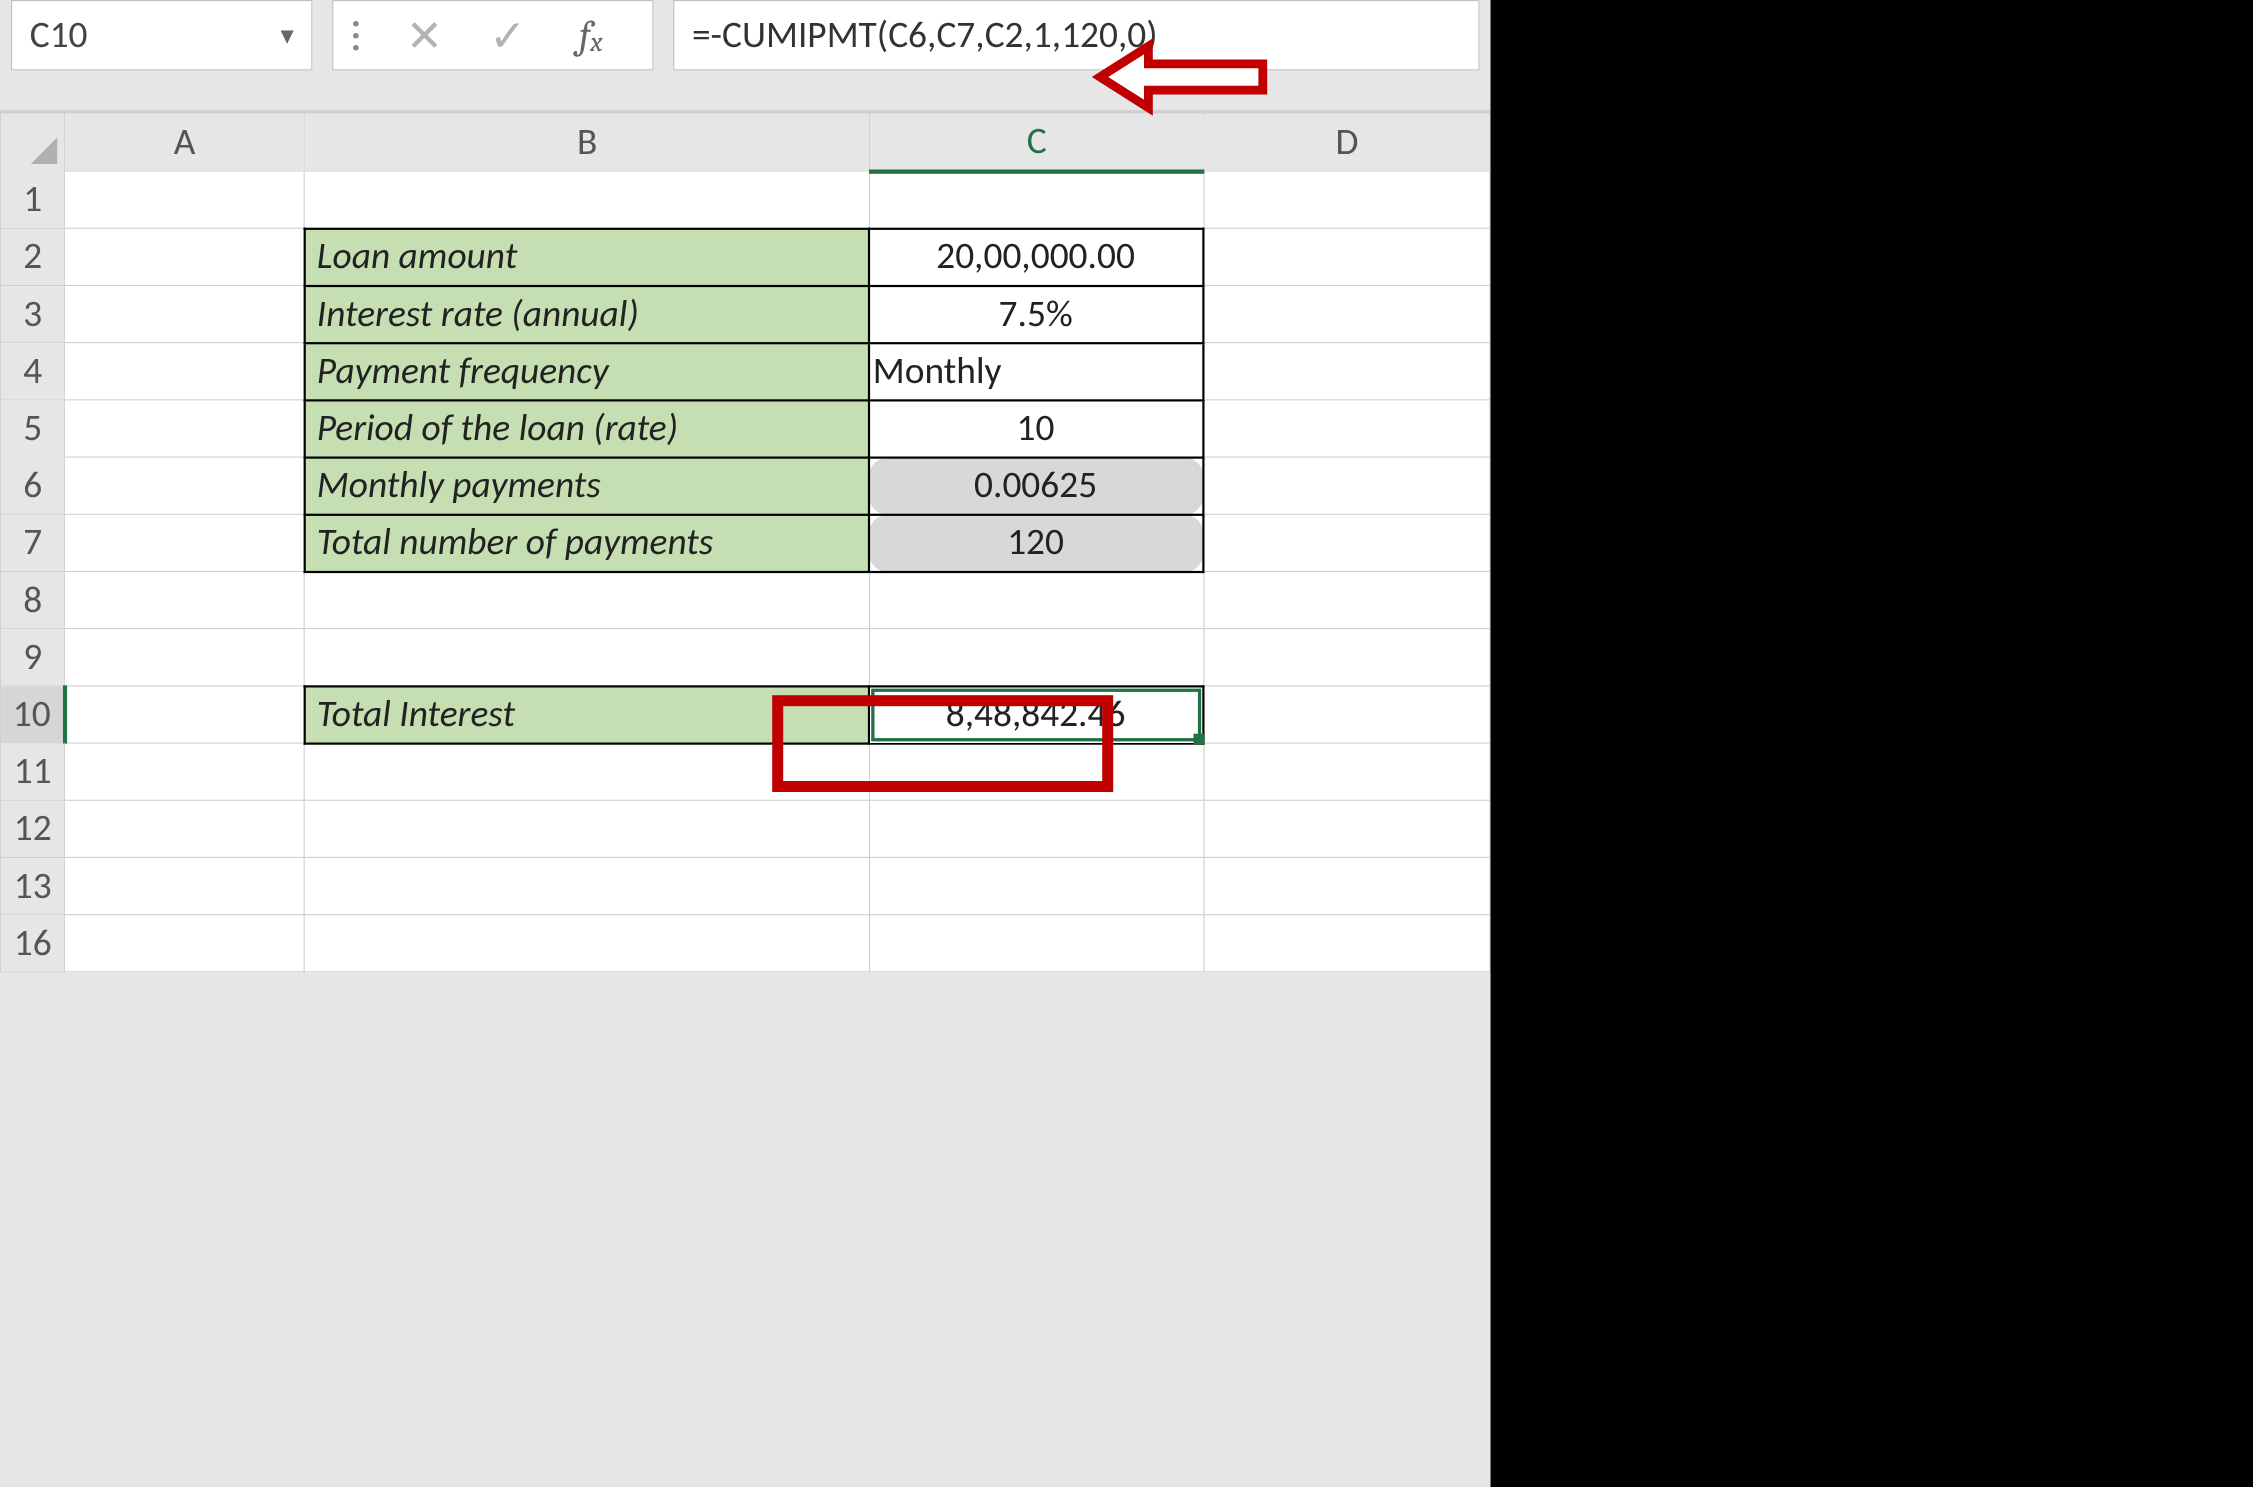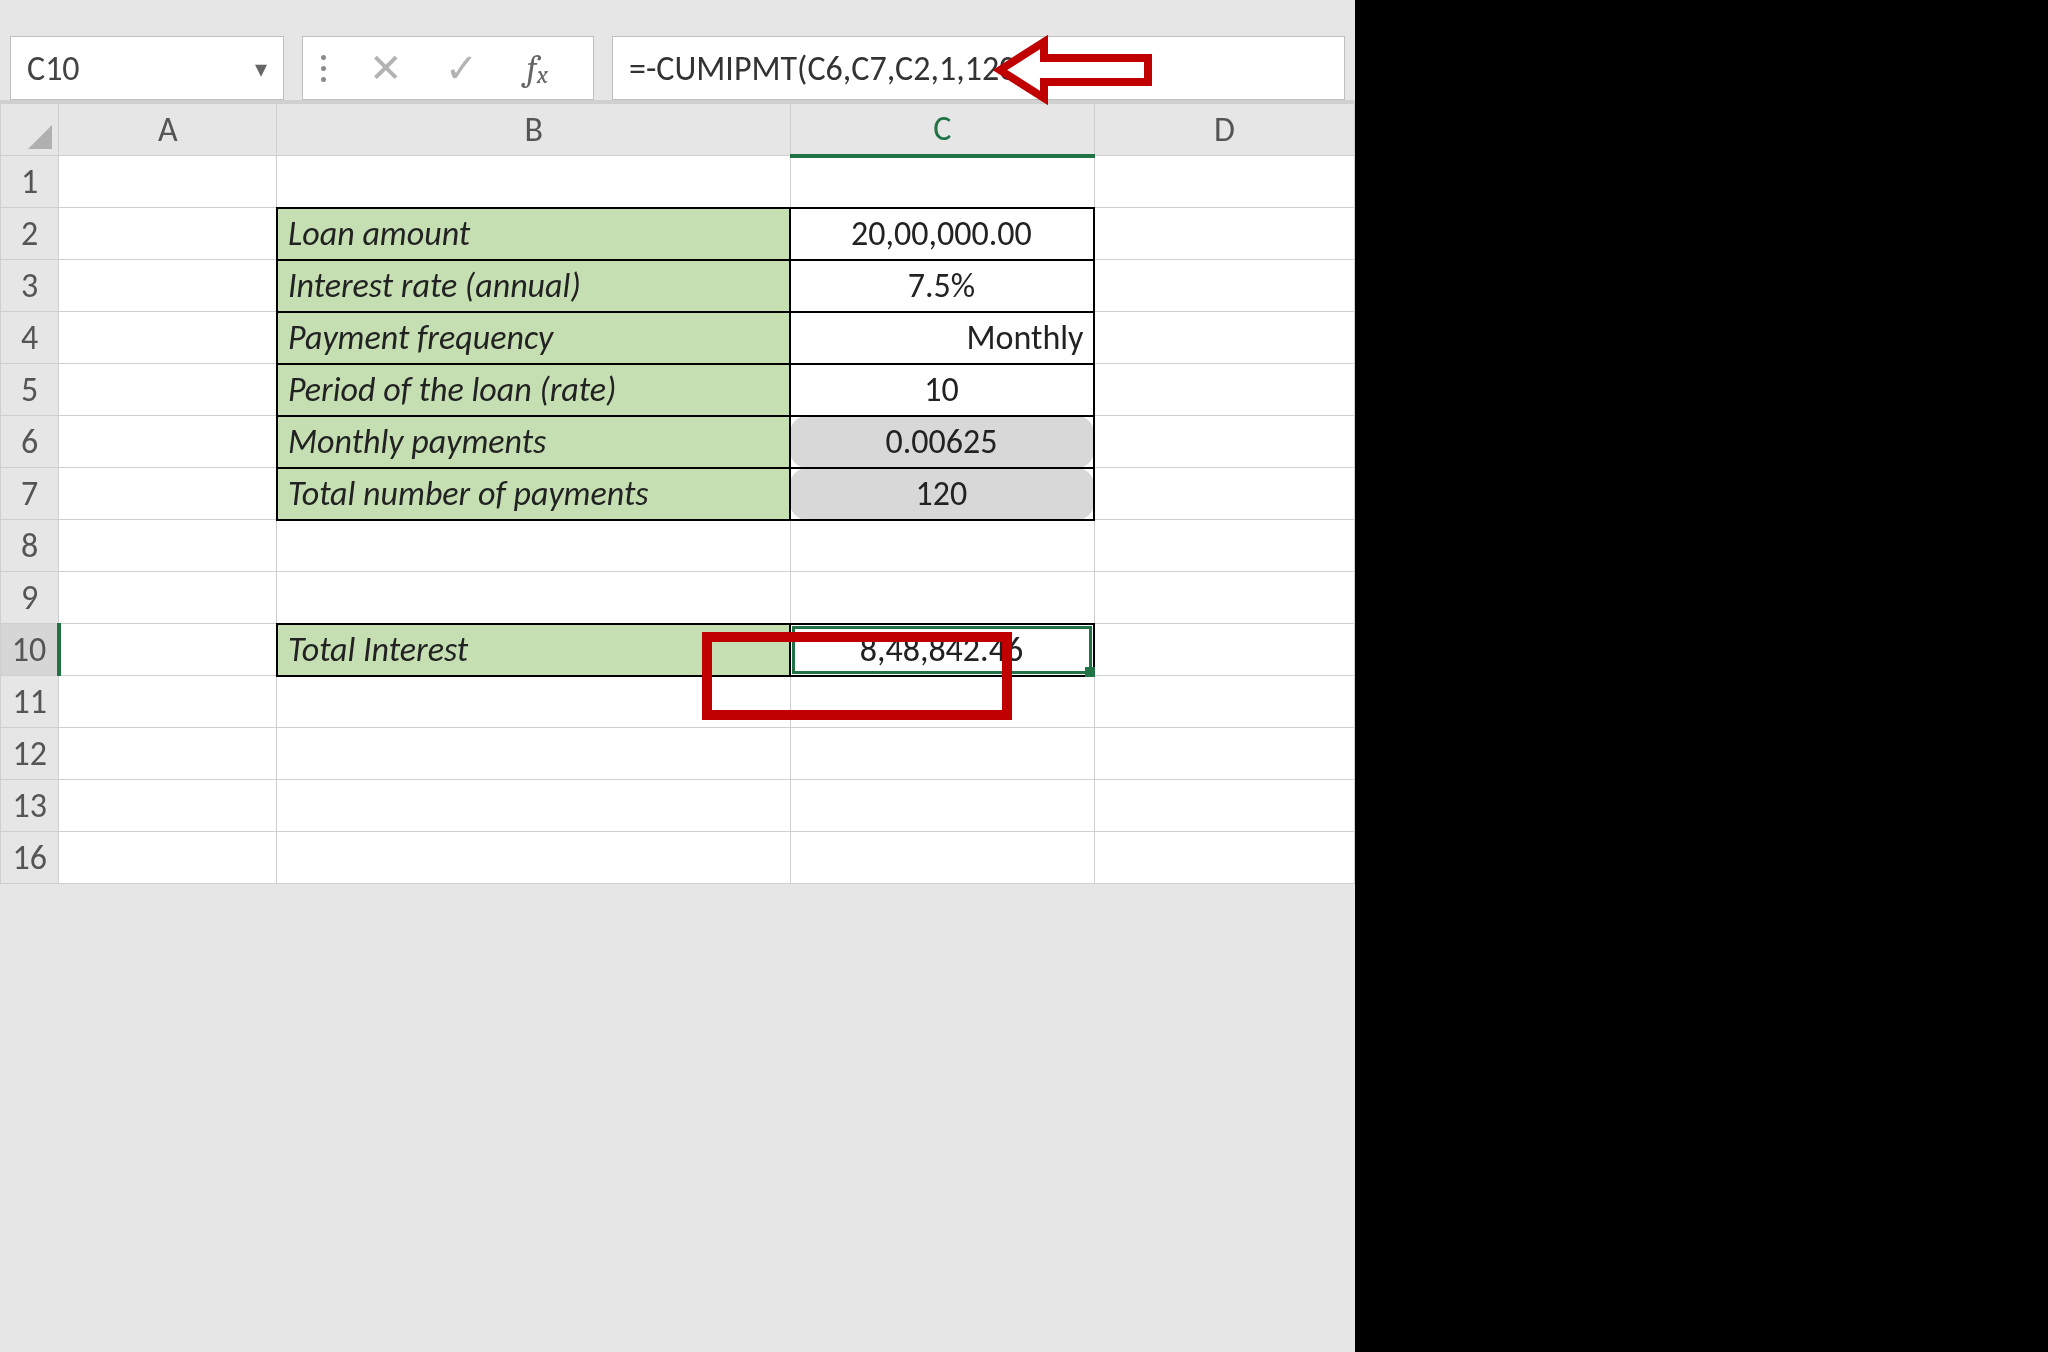--- a/index.html
+++ b/index.html
@@ -23,21 +23,21 @@
     top:0;
     left:1355px;
     width:693px;
     height:100%;
     background:#000;
   }
 
   
   .fbar-row{
     display:flex;
-    align-items:flex-end;
+    align-items:flex-start;
     height:100px;
     padding:0 10px;
     box-sizing:border-box;
   }
   .namebox{
     width:274px;
     height:64px;
     background:#fff;
     border:1px solid #bfbfbf;
     display:flex;
@@ -167,21 +167,21 @@
     border:2px solid #000 !important;
     padding-left:10px;
     text-align:left;
     font-style:italic;
   }
   .val{
     border:2px solid #000 !important;
     text-align:center;
     padding-right:10px;
   }
-  .val.left{ text-align:right; padding-left:20px;}
+  .val.left{ text-align:left; padding-left:2px;}
   .grey{
     background:#d8d8d8 !important;
     border-radius:17px;
   }
   .sel-cell{
     position:relative;
     font-weight:400;
   }
   .sel-border{
     position:absolute;

